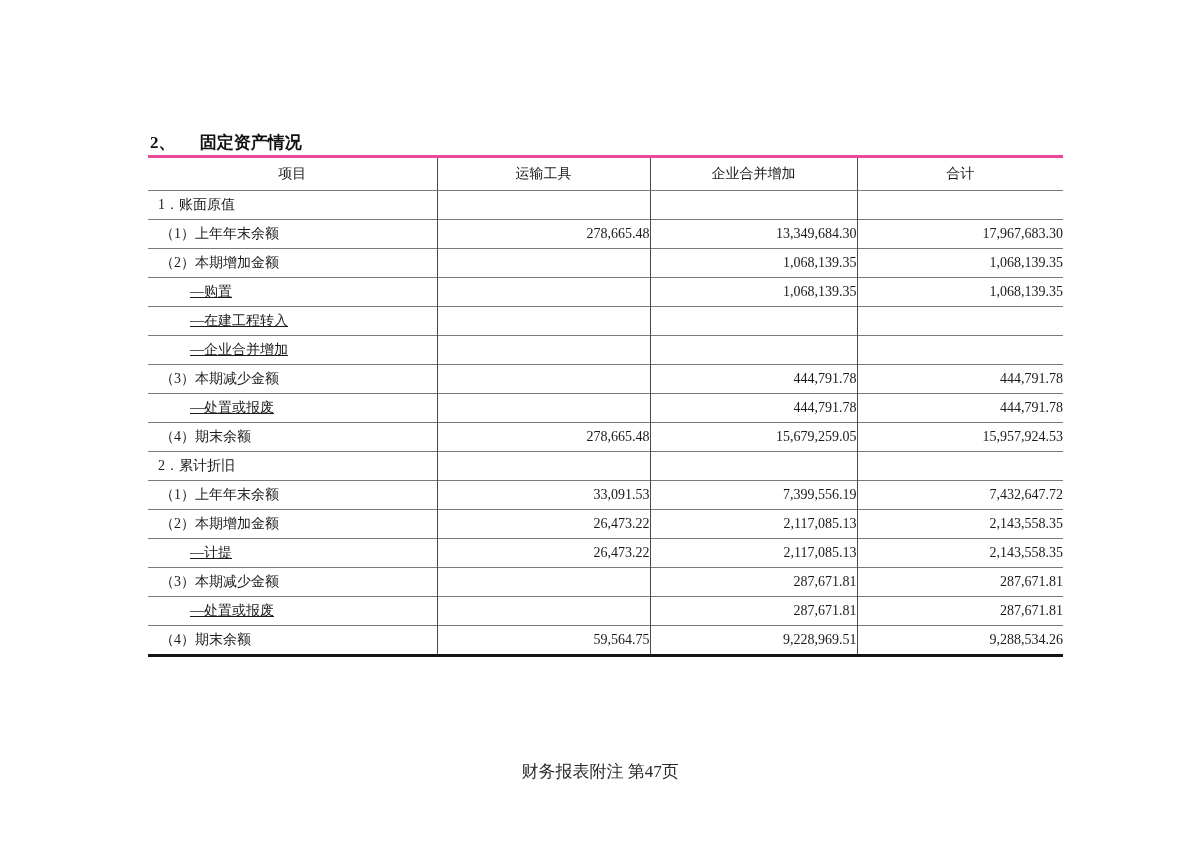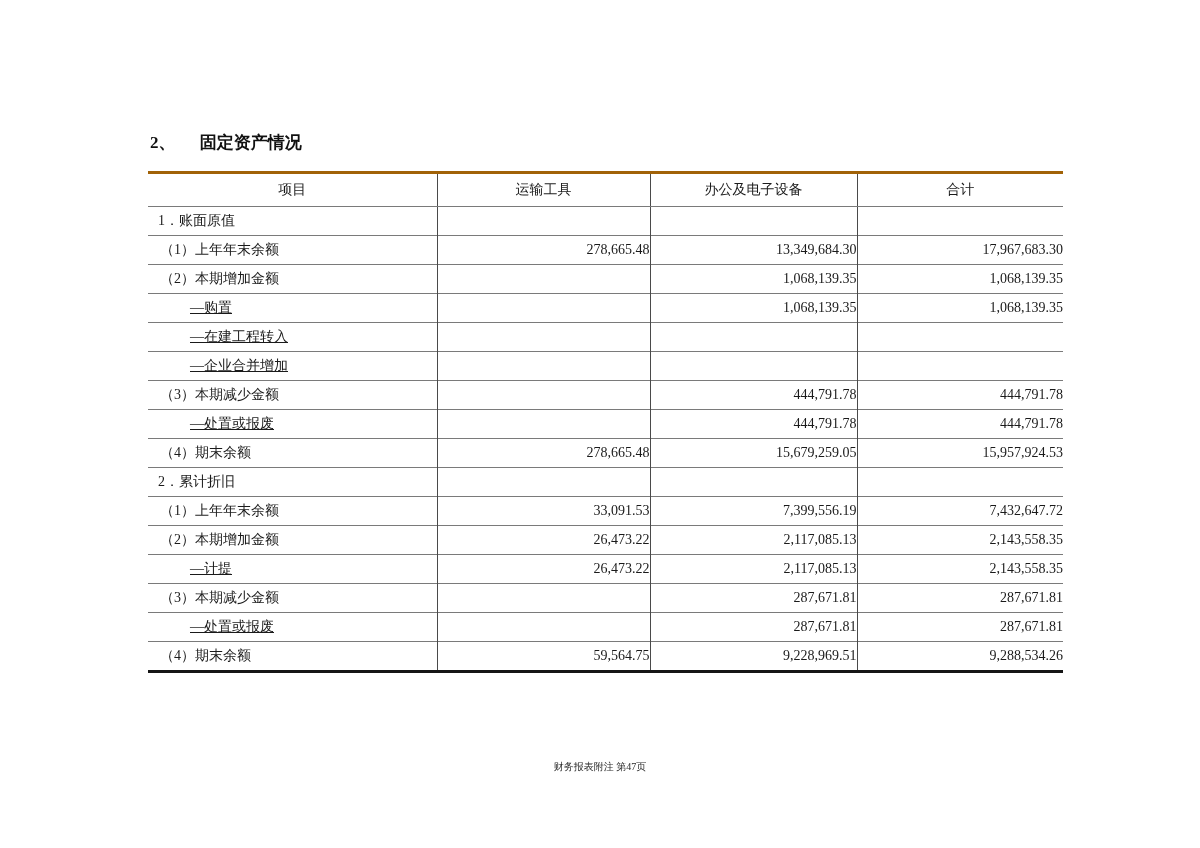--- a/index.html
+++ b/index.html
@@ -29,23 +29,22 @@
     display: inline-block;
     margin-right: 20px;
   }
   table.fin-table {
     position: absolute;
     left: 148px;
     top: 155px;
     width: 915px;
     border-collapse: collapse;
     table-layout: fixed;
-    border-top: 3px solid #a16207;
+    border-top: 3px solid #ec4899;
     border-bottom: 3px solid #151515;
-    margin-top: 16px;
   }
   col.c0 { width: 289px; }
   col.c1 { width: 213px; }
   col.c2 { width: 207px; }
   col.c3 { width: 206px; }
   .fin-table th, .fin-table td {
     font-size: 14px;
     font-weight: normal;
     color: #1a1a1a;
     padding: 0;
@@ -75,21 +74,21 @@
   .value-cell {
     text-align: right;
     padding-right: 10px;
   }
   .page-footer {
     position: absolute;
     left: 0;
     top: 760px;
     width: 1200px;
     text-align: center;
-    font-size: 10px;
+    font-size: 17px;
     color: #2a2a2a;
   }
 </style>
 </head>
 <body>
 
 <div class="page">
 
   <div class="doc-title">
     <span class="title-num">2、</span>
@@ -100,21 +99,21 @@
     <colgroup>
       <col class="c0">
         <col class="c1">
         <col class="c2">
         <col class="c3">
     </colgroup>
     <thead>
       <tr id="header-row">
           <th>项目</th>
           <th>运输工具</th>
-          <th>办公及电子设备</th>
+          <th>企业合并增加</th>
           <th>合计</th>
         </tr>
     </thead>
     <tbody id="table-body">
         <tr>
           <td class="label-cell ind1">1．账面原值</td>
           <td class="value-cell"></td>
           <td class="value-cell"></td>
           <td class="value-cell"></td>
         </tr>

